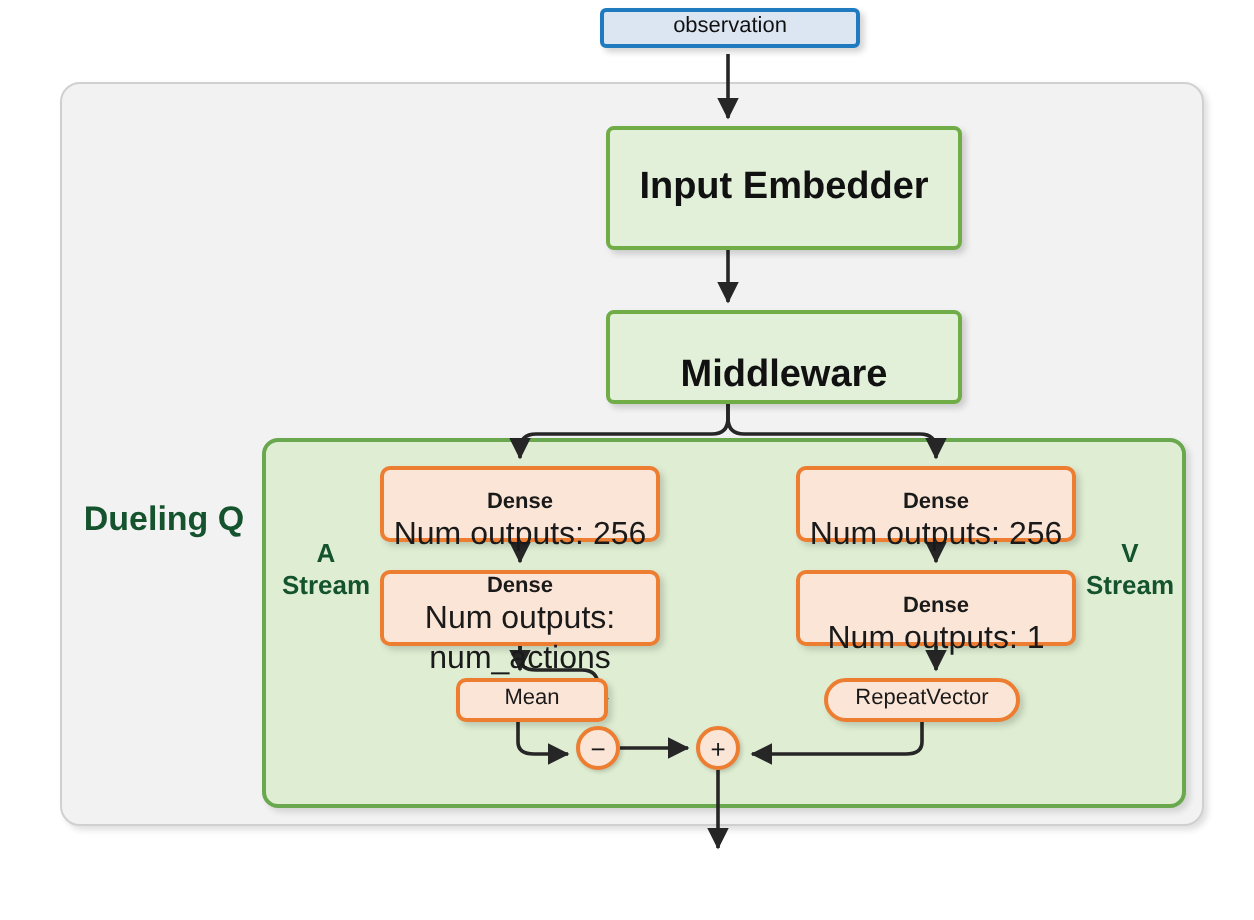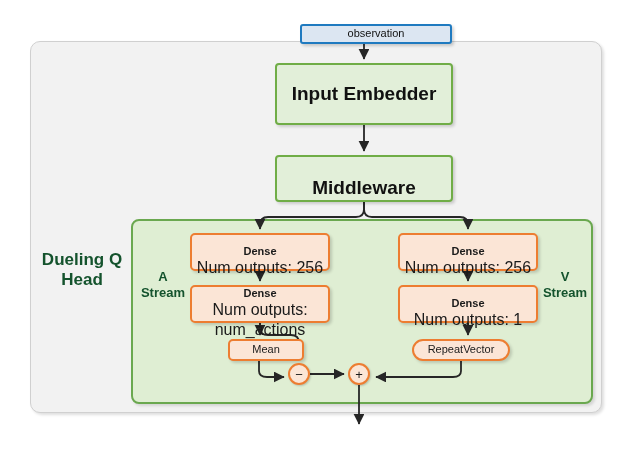--- a/index.html
+++ b/index.html
@@ -42,20 +42,21 @@
     text-align: center;
     line-height: 1.25;
   }
   .box-green {
     background: #e2efd9;
     border: 2px solid #70ad47;
     border-radius: 4px;
     box-shadow: 2px 2px 3px rgba(0,0,0,0.16);
     font-weight: bold;
     color: #111;
+    margin-left: 28px;
   }
   .box-orange {
     background: #fbe5d6;
     border: 2px solid #ed7d31;
     border-radius: 5px;
     box-shadow: 2px 2px 3px rgba(0,0,0,0.16);
     color: #1a1a1a;
   }
   .box-blue {
     background: #dce6f2;
@@ -73,21 +74,21 @@
   #dense-a-2 { left: 190px; top: 285px; width: 140px; height: 38px; }
   #dense-v-1 { left: 398px; top: 233px; width: 140px; height: 38px; }
   #dense-v-2 { left: 398px; top: 285px; width: 140px; height: 38px; }
 
   .dense-title { font-size: 11px; font-weight: bold; margin-top: 19px; }
   .dense-sub   { font-size: 16px; text-align: center; }
 
   #mean          { left: 228px; top: 339px; width: 76px; height: 22px; font-size: 11px; }
   #repeat-vector { left: 412px; top: 339px; width: 98px; height: 22px; font-size: 11px; border-radius: 11px; }
 
-  #observation    { left: 300px; top: 24px;   width: 152px; height: 20px; align-items: center; }
+  #observation    { left: 300px; top: 4px;   width: 130px; height: 20px; align-items: center; }
   #action-q-values{ left: 300px; top: 428px; width: 118px; height: 20px; }
 
   
   .op-circle {
     width: 22px; height: 22px;
     border-radius: 50%;
     background: #fbe5d6;
     border: 2px solid #ed7d31;
     display: flex; align-items: center; justify-content: center;
     font-size: 13px; line-height: 1; color: #1a1a1a;
@@ -199,21 +200,20 @@
     <span>−</span>
   </div>
 
   <div class="abs op-circle" id="op-plus">
     <span>+</span>
   </div>
 
 
   <div class="abs label-strong" id="head-label">
     <div>Dueling Q</div>
-    <div>Head</div>
   </div>
 
   <div class="abs label-strong" id="a-stream">
     <div>A</div>
     <div>Stream</div>
   </div>
 
   <div class="abs label-strong" id="v-stream">
     <div>V</div>
     <div>Stream</div>

